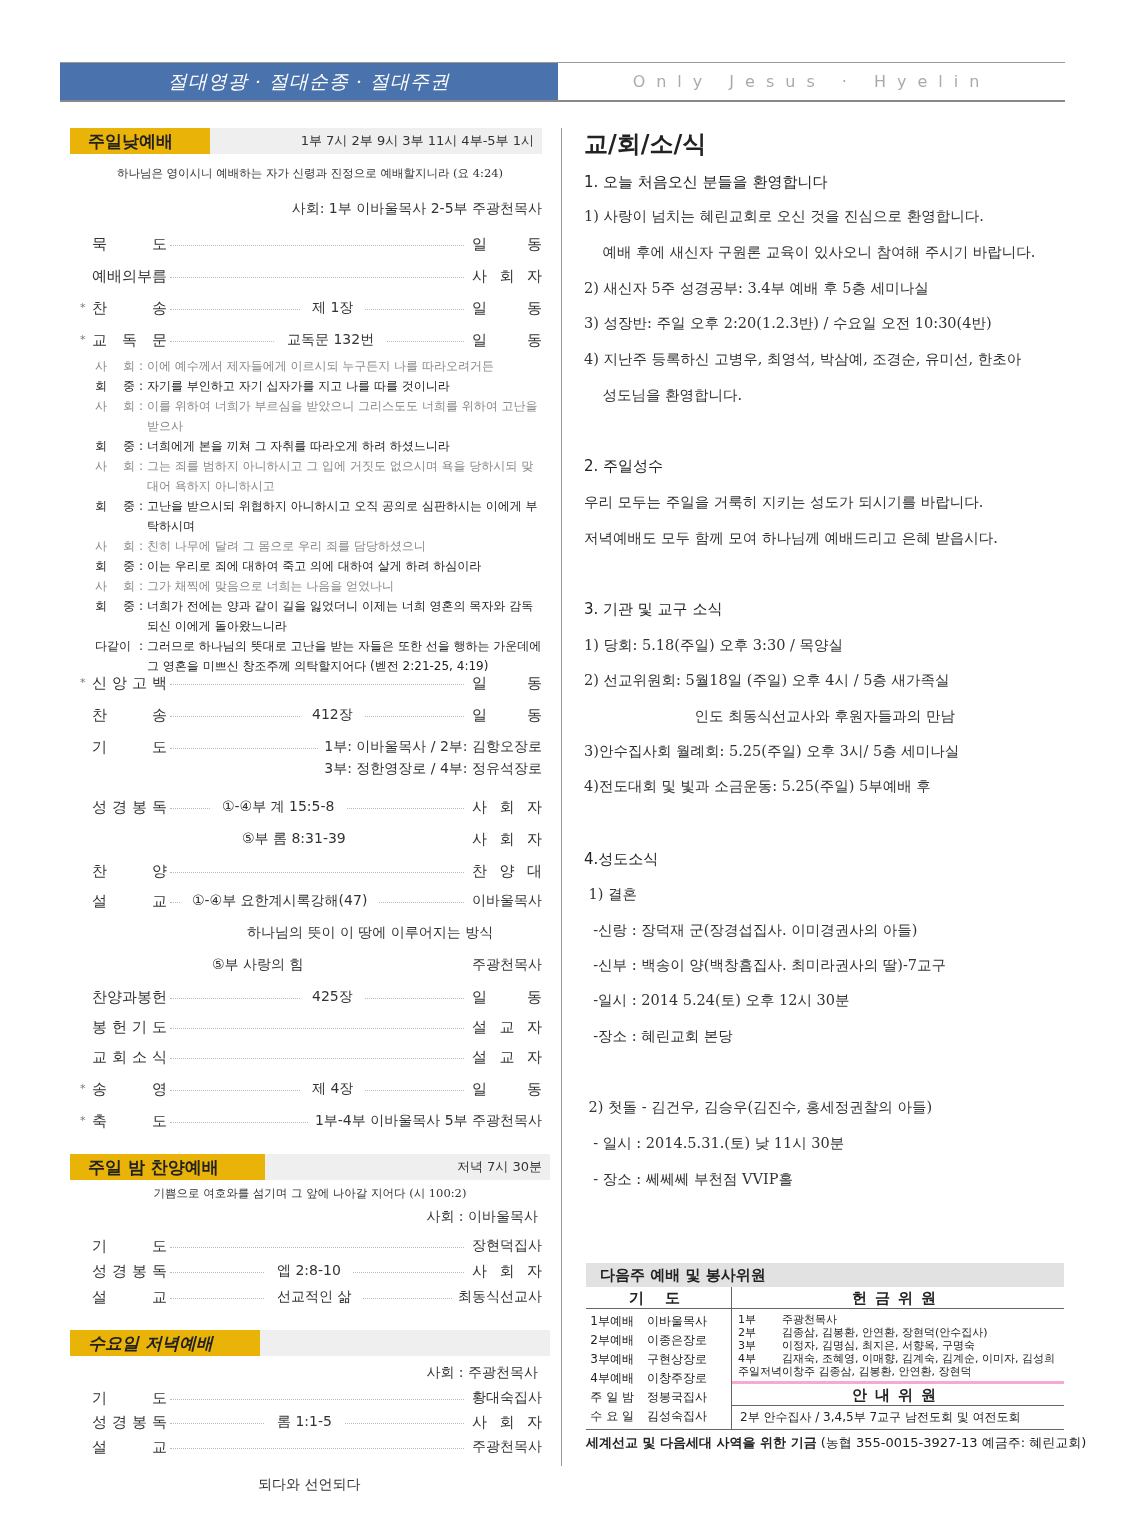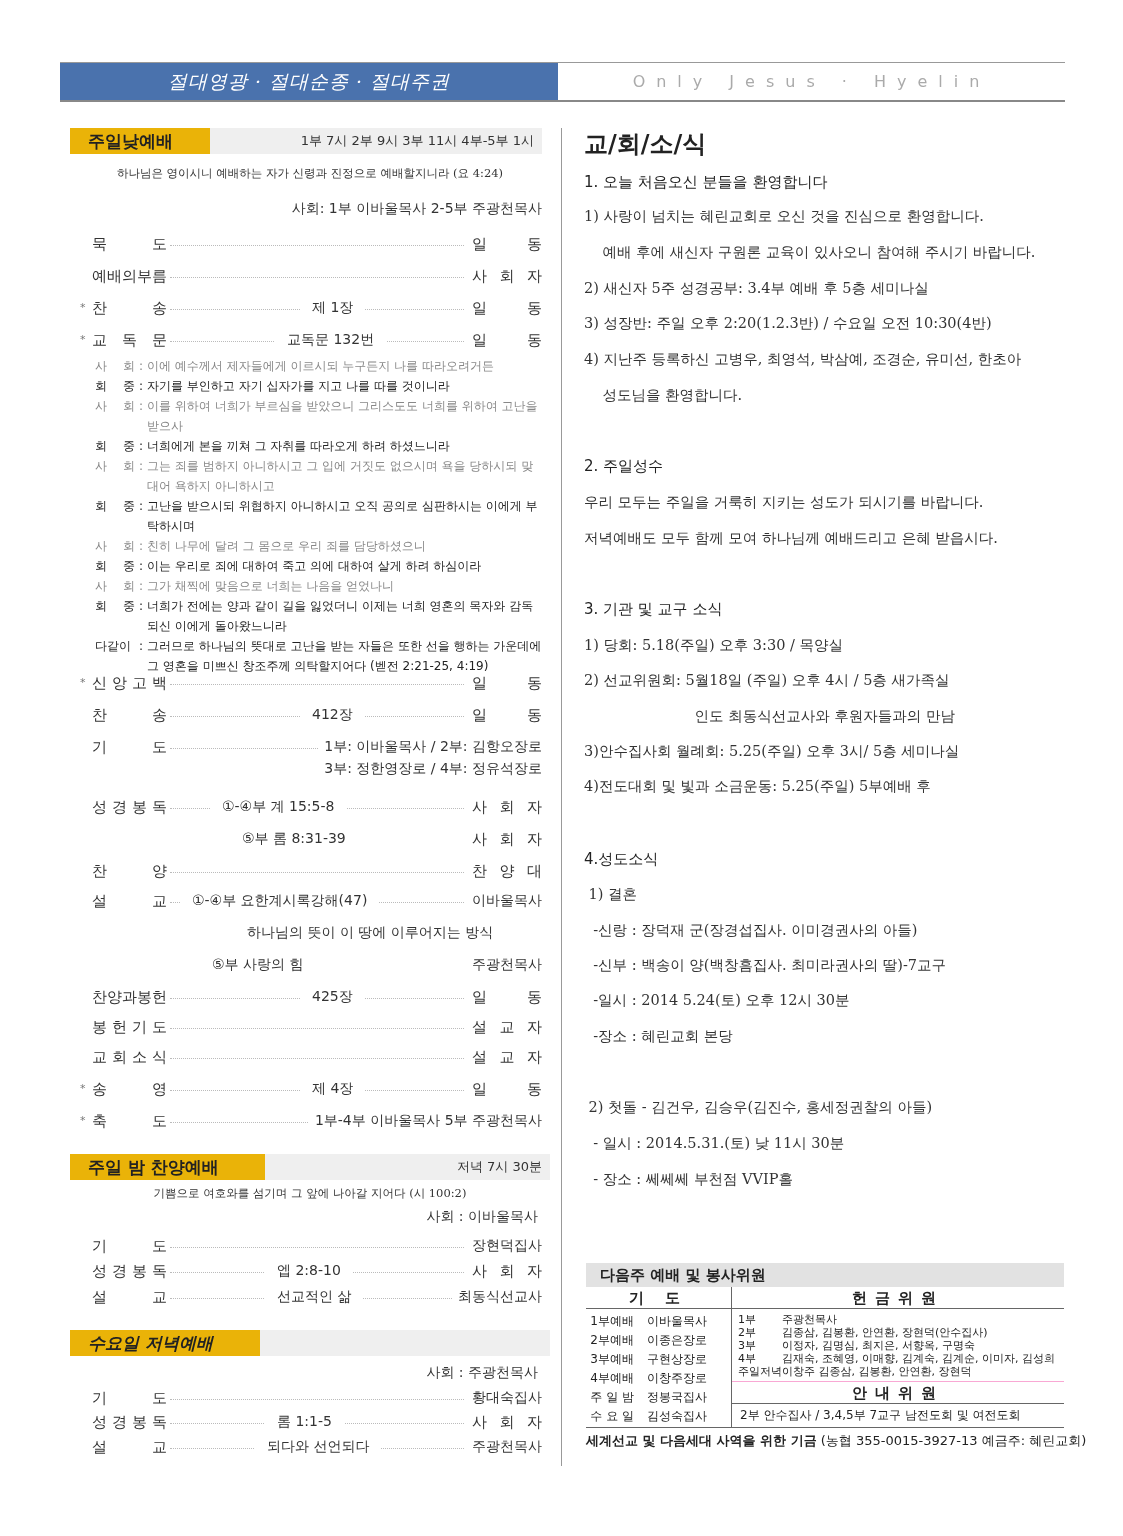--- a/index.html
+++ b/index.html
@@ -39,21 +39,21 @@
   .next-head { height: 24px; background: #e2e2e2; font-size: 15px; font-weight: bold; padding-left: 14px; line-height: 24px; color: #222; }
   .next-table { display: flex; border-bottom: 1px solid #666; }
   .next-left { width: 146px; border-right: 1px solid #666; }
   .next-right { flex: 1; }
   .th { height: 22px; border-bottom: 1px solid #666; text-align: center; font-size: 15px; font-weight: bold; line-height: 22px; letter-spacing: 8px; }
   .pray-row { display: flex; justify-content: space-between; font-size: 12px; line-height: 19px; padding-right: 4px; }
   .pray-row .k { width: 54px; text-align: right; padding-right: 6px; }
   .pray-row .v { width: 80px; }
   .off-row { display: flex; font-size: 11px; line-height: 13px; padding-left: 6px; }
   .off-row .k { width: 44px; }
-  .off-list { padding: 4px 0 3px 0; border-bottom: 1px solid #f9a8d4; }
+  .off-list { padding: 4px 0 3px 0; border-bottom: 3px solid #f9a8d4; }
   .guide { font-size: 12px; padding: 3px 8px; }
   .fund { margin-top: 4px; font-size: 13px; text-align: center; white-space: nowrap; }
   .fund b { font-weight: bold; }
 </style>
 </head>
 <body>
 
 <div class="banner">
   <div class="banner-left">절대영광 · 절대순종 · 절대주권</div>
   <div class="banner-right">Only Jesus · Hyelin</div>
@@ -487,21 +487,21 @@
       <span>회</span>
       <span>자</span>
     </div>
   </div>
 <div class="row" style="left: 70px; top: 1436px;">
     <div class="name">
       <span>설</span>
       <span>교</span>
     </div>
     <div class="dots"></div>
-    <span class="mid" style="left: 185px;">되다와 선언되다</span>
+    <span class="mid" style="left: 176px; margin-top: 38px;">되다와 선언되다</span>
     <div class="who wide">주광천목사</div>
   </div>
 <div class="rh" style="top: 173px;">1. 오늘 처음오신 분들을 환영합니다</div>
 <div class="rp" style="top: 207px; white-space: pre;">1) 사랑이 넘치는 혜린교회로 오신 것을 진심으로 환영합니다.</div>
 <div class="rp" style="top: 243px; white-space: pre;">    예배 후에 새신자 구원론 교육이 있사오니 참여해 주시기 바랍니다.</div>
 <div class="rp" style="top: 279px; white-space: pre;">2) 새신자 5주 성경공부: 3.4부 예배 후 5층 세미나실</div>
 <div class="rp" style="top: 314px; white-space: pre;">3) 성장반: 주일 오후 2:20(1.2.3반) / 수요일 오전 10:30(4반)</div>
 <div class="rp" style="top: 350px; white-space: pre;">4) 지난주 등록하신 고병우, 최영석, 박삼예, 조경순, 유미선, 한초아</div>
 <div class="rp" style="top: 386px; white-space: pre;">    성도님을 환영합니다.</div>
 <div class="rh" style="top: 457px;">2. 주일성수</div>

